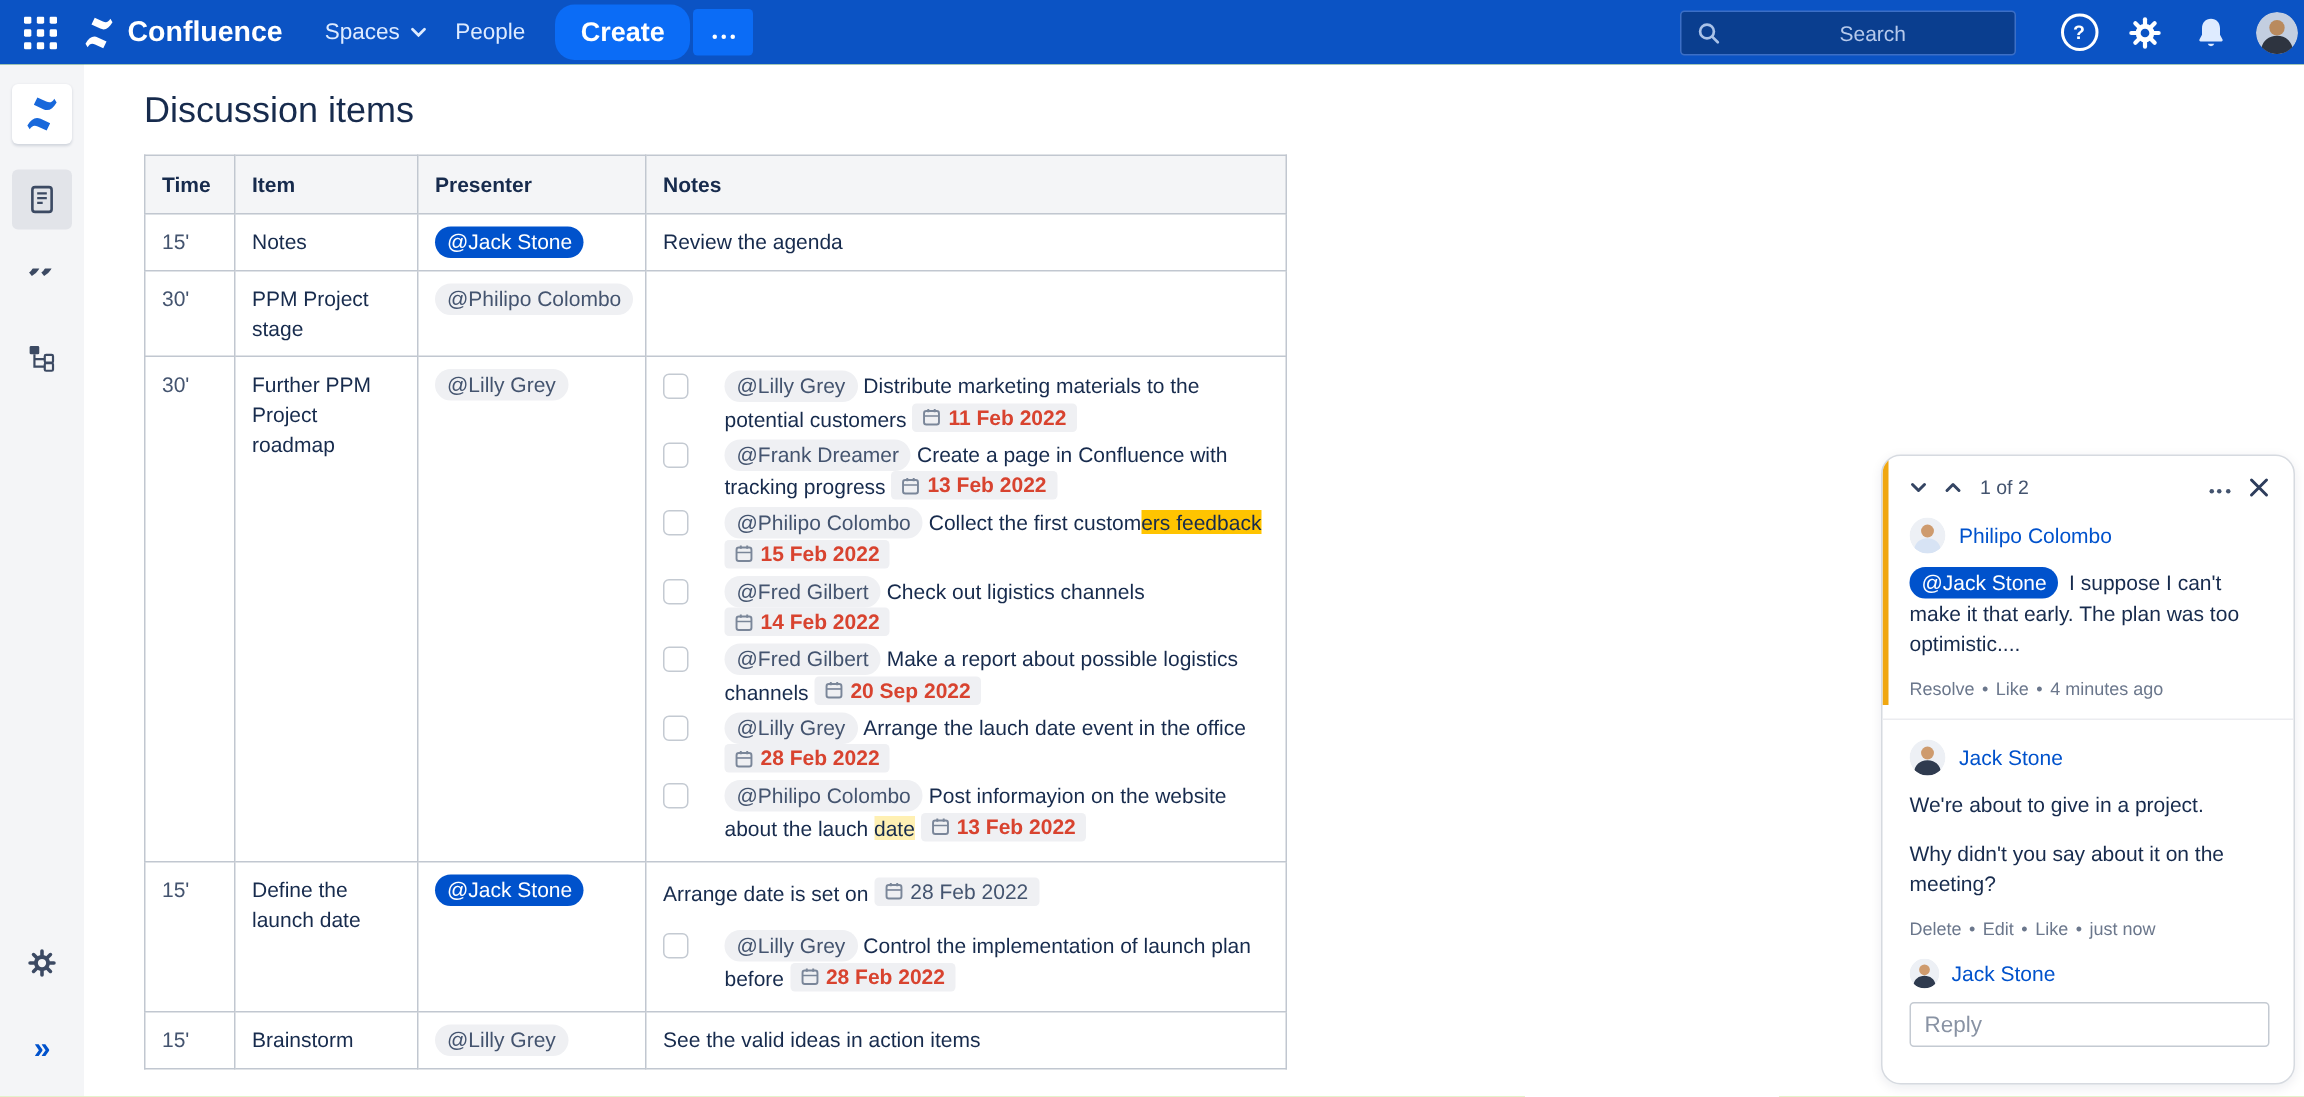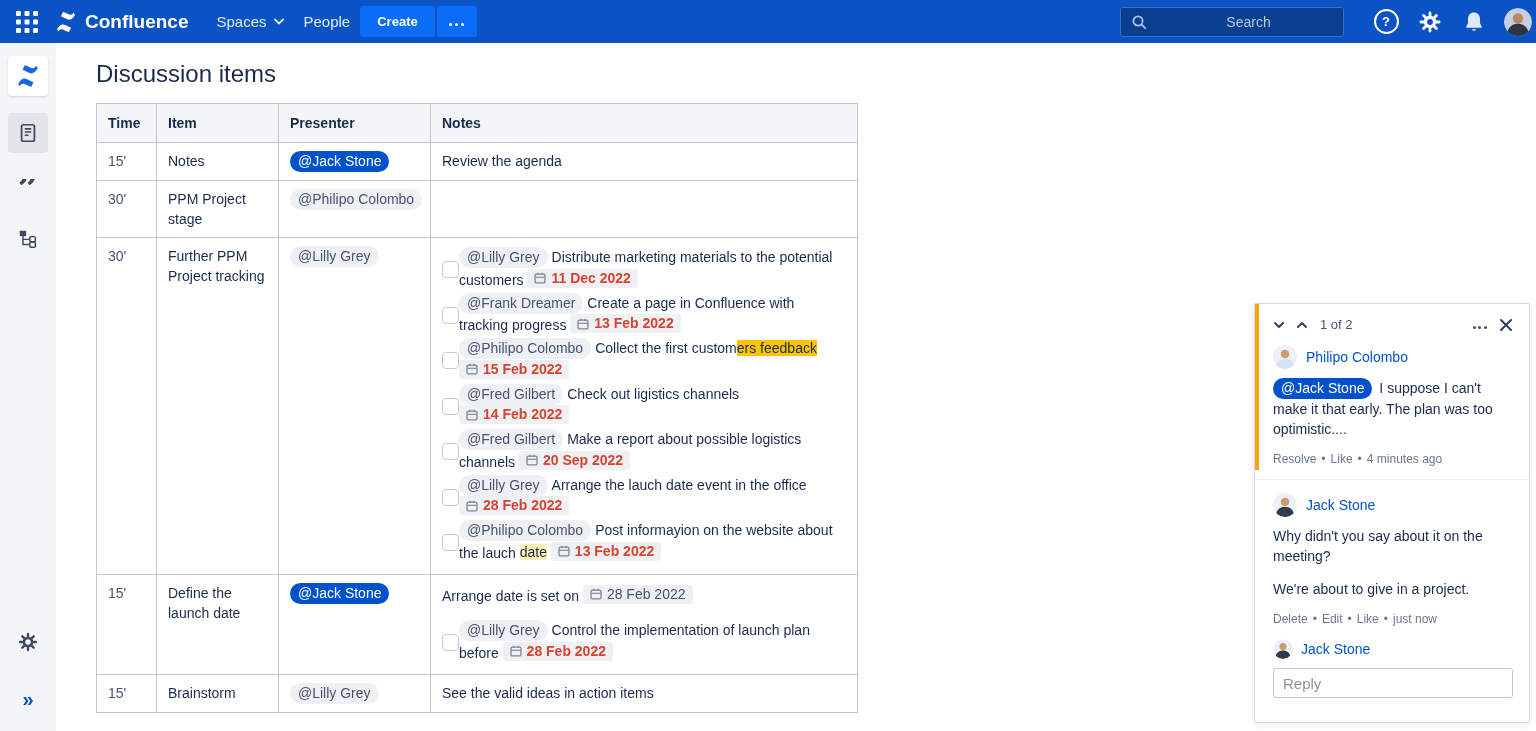--- a/index.html
+++ b/index.html
@@ -7,22 +7,22 @@
           font-family:"Liberation Sans",sans-serif;color:#172B4D;padding-left:12px;}
 
   
   .topnav{position:absolute;top:0;left:0;right:0;height:43px;background:#0B53C4;
           display:flex;align-items:center;padding:0 14px;box-sizing:border-box;}
   .iconbtn{background:none;border:none;padding:0;display:flex;align-items:center;justify-content:center;cursor:pointer;}
   .appgrid{width:26px;height:26px;margin-right:14px;}
   .brand{display:flex;align-items:center;gap:7px;color:#fff;font-size:19px;font-weight:700;margin-right:18px;}
   .navlink{display:flex;align-items:center;gap:7px;color:#DEEBFF;font-size:15px;background:none;border:none;
            padding:6px 10px;cursor:pointer;}
-  .btn-create{background:#0B6CF6;color:#fff;border:none;border-radius:3px;font-weight:700;font-size:13px;
-              padding:8px 17px;cursor:pointer;font-family:inherit;}
+  .btn-create{background:#0B6CF6;color:#fff;border:none;border-radius:13px;font-weight:700;font-size:18px;
+              padding:8px 17px;margin-left:10px;cursor:pointer;font-family:inherit;}
   .btn-navmore{background:#0B6CF6;border:none;border-radius:3px;padding:8px 11px;margin-left:2px;cursor:pointer;}
   .dots i{display:inline-block;width:3px;height:3px;border-radius:50%;background:#fff;margin:0 1.5px;}
   .nav-right{margin-left:auto;display:flex;align-items:center;gap:12px;}
   .search-box{display:flex;align-items:center;gap:9px;width:224px;height:30px;box-sizing:border-box;
               background:#0A3E8F;border:1px solid #3C6FC6;border-radius:3px;padding:0 10px;margin-right:14px;}
   .search-box input{flex:1;background:transparent;border:none;outline:none;color:#DEEBFF;font-size:14px;font-family:inherit;text-align:center;}
   .search-box input::placeholder{color:#B6C9EB;}
   .help-circle{width:21px;height:21px;border:2px solid #fff;border-radius:50%;color:#fff;font-weight:700;
                font-size:13px;display:flex;align-items:center;justify-content:center;}
   .nav-icon{width:32px;height:32px;}
@@ -52,36 +52,36 @@
                               padding:8px 11px;line-height:20px;box-sizing:border-box;}
   table.grid thead th{background:#F4F5F7;font-weight:700;padding:9px 11px;color:#172B4D;}
   td.col-time{color:#44546F;}
 
   .pill{display:inline-block;border-radius:12px;padding:1px 8px;font-size:14px;line-height:19px;white-space:nowrap;cursor:pointer;}
   .pill.gray{background:#EFF0F3;color:#44546F;}
   .pill.blue{background:#0052CC;color:#fff;}
 
   .note-text{line-height:21px;}
   .note-line{line-height:21px;margin:2px 0 14px;}
-  .task{display:flex;gap:0;margin:1px 0 2px;align-items:center;}
+  .task{display:flex;gap:24px;margin:1px 0 2px;}
   .checkbox{flex:0 0 auto;width:15px;height:15px;border:1.5px solid #C4CAD2;border-radius:4px;background:#fff;
             margin-top:2px;cursor:pointer;}
   .task-body{line-height:21.5px;}
   .task-body .pill{margin-right:4px;}
   .hl-strong{background:#FFC400;}
   .hl-pale{background:#FFF0B3;}
 
   .datebadge{display:inline-flex;align-items:center;gap:5px;background:#EFF0F3;border-radius:3px;
              padding:0 7px;line-height:19px;color:#44546F;white-space:nowrap;cursor:pointer;}
   .datebadge svg{flex:0 0 auto;}
   .datebadge.red .date-txt{color:#D8432F;font-weight:700;}
 
   
   .comment-panel{position:absolute;left:1254px;top:303px;width:276px;height:420px;background:#fff;
-                 border:1px solid #D6DAE0;border-radius:2px;box-shadow:0 2px 8px rgba(9,30,66,.08);
+                 border:1px solid #D6DAE0;border-radius:13px;box-shadow:0 2px 8px rgba(9,30,66,.08);
                  box-sizing:border-box;overflow:hidden;}
   .panel-accent{position:absolute;left:0;top:0;width:4px;height:166px;background:#F0A711;}
   .panel-inner{padding:13px 16px 10px 18px;}
   .panel-head{display:flex;align-items:center;gap:11px;margin-bottom:13px;}
   .pager{font-size:13px;color:#44546F;margin-left:1px;}
   .ph-spacer{flex:1;}
   .panel-dots i{display:inline-block;width:3px;height:3px;border-radius:50%;background:#44546F;margin:0 1.2px;}
 
   .comment-head{display:flex;align-items:center;gap:9px;margin:4px 0 9px;}
   .comment-author{color:#0052CC;font-size:14px;cursor:pointer;}
@@ -283,32 +283,32 @@
             </td>
           </tr>
           <tr>
             <td class="col-time">30'</td>
             <td class="col-item">PPM Project stage</td>
             <td class="col-presenter"><span class="pill gray">@Philipo Colombo</span></td>
             <td class="col-notes"></td>
           </tr>
           <tr>
             <td class="col-time">30'</td>
-            <td class="col-item">Further PPM Project tracking</td>
+            <td class="col-item">Further PPM Project roadmap</td>
             <td class="col-presenter"><span class="pill gray">@Lilly Grey</span></td>
             <td class="col-notes">
               <div class="task">
                 <span class="checkbox"></span>
                 <span class="task-body"><span class="pill gray">@Lilly Grey</span><span>Distribute marketing materials to the potential customers</span> <span class="datebadge red">
                     <svg width="12" height="12" viewBox="0 0 14 14" fill="none">
                       <rect x="1.2" y="2.4" width="11.6" height="10.4" rx="1.8" stroke="#7A8699" stroke-width="1.5"></rect>
                       <path d="M1.5 6.2h11" stroke="#7A8699" stroke-width="1.3"></path>
                       <path d="M4.5 .8v2.6M9.5 .8v2.6" stroke="#7A8699" stroke-width="1.5"></path>
                     </svg>
-                    <span class="date-txt">11 Dec 2022</span>
+                    <span class="date-txt">11 Feb 2022</span>
                   </span></span>
               </div>
               <div class="task">
                 <span class="checkbox"></span>
                 <span class="task-body"><span class="pill gray">@Frank Dreamer</span><span>Create a page in Confluence with tracking progress</span> <span class="datebadge red">
                     <svg width="12" height="12" viewBox="0 0 14 14" fill="none">
                       <rect x="1.2" y="2.4" width="11.6" height="10.4" rx="1.8" stroke="#7A8699" stroke-width="1.5"></rect>
                       <path d="M1.5 6.2h11" stroke="#7A8699" stroke-width="1.3"></path>
                       <path d="M4.5 .8v2.6M9.5 .8v2.6" stroke="#7A8699" stroke-width="1.5"></path>
                     </svg>
@@ -477,22 +477,22 @@
                 <g clip-path="url(#csuit24)">
                   <circle cx="12" cy="12" r="12" fill="#EDF0F5"></circle>
                   <circle cx="12" cy="9" r="4.3" fill="#CE9B6E"></circle>
                   <path d="M12 13.8c-4.7 0-7.9 2.8-8.8 6.8A12 12 0 0012 24a12 12 0 008.8-3.4c-.9-4-4.1-6.8-8.8-6.8z" fill="#2F3B4F"></path>
                 </g>
               </svg>
             </span>
             <span class="comment-author">Jack Stone</span>
           </div>
           <div class="comment-body">
+            <p>We're about to give in a project.</p>
             <p>Why didn't you say about it on the meeting?</p>
-            <p>We're about to give in a project.</p>
           </div>
           <div class="comment-meta">
             <span class="meta-link">Delete</span>
             <span>•</span>
             <span class="meta-link">Edit</span>
             <span>•</span>
             <span class="meta-link">Like</span>
             <span>•</span>
             <span class="meta-time">just now</span>
           </div>

